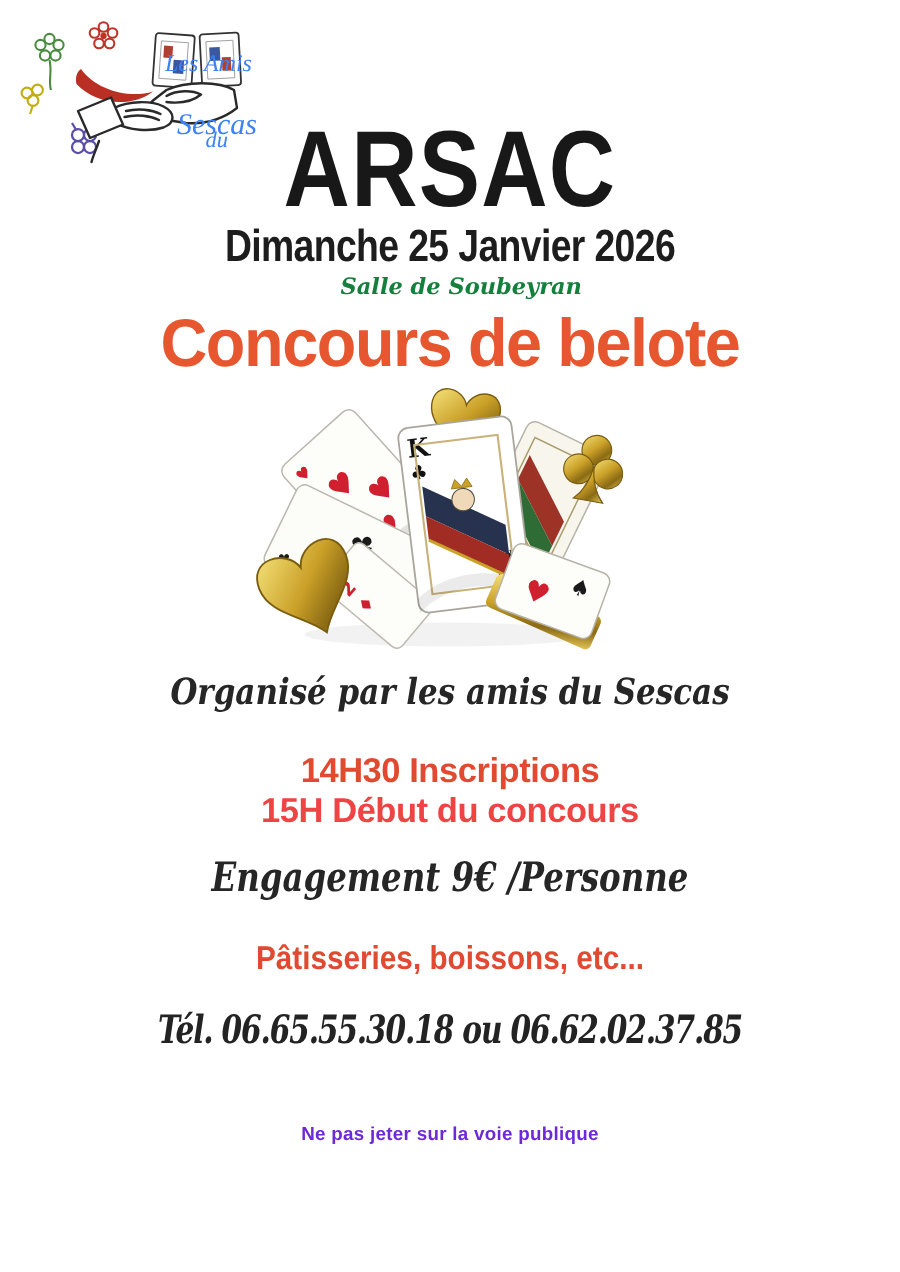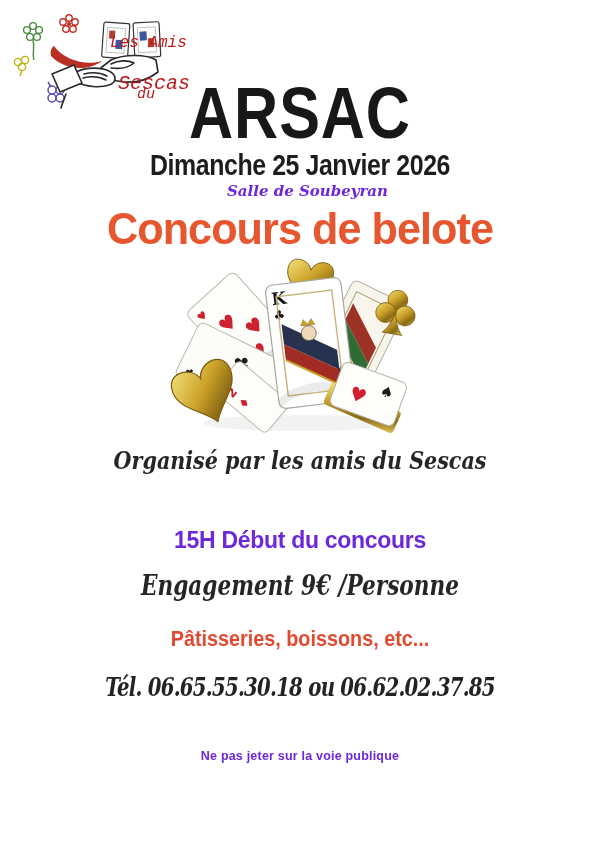--- a/index.html
+++ b/index.html
@@ -6,33 +6,33 @@
   .poster {
     position:relative; width:600px; height:848px; background:#ffffff;
     overflow:hidden; font-family:"Liberation Sans", sans-serif;
   }
   .line { position:absolute; left:0; right:0; text-align:center; line-height:1.05; white-space:nowrap; }
   .sans  { font-family:"Liberation Sans", sans-serif; font-weight:bold; }
   .serifit { font-family:"DejaVu Serif", serif; font-weight:bold; font-style:italic; }
 
   .l-title    { top:76px;  font-size:72px; color:#181818; transform:scaleX(0.85); letter-spacing:1px; }
   .l-date     { top:149px; font-size:30px; color:#1d1d1d; transform:scaleX(0.83); letter-spacing:-0.5px; }
-  .l-venue    { top:184px; font-size:15px; color:#6d28d9;padding-left:15px; }
+  .l-venue    { top:184px; font-size:15px; color:#15803d;padding-left:15px; }
   .l-event    { top:205px; font-size:45px; color:#e7572f; transform:scaleX(0.96); letter-spacing:-1px; }
   .l-organizer{ top:448px; font-size:24px; color:#262626; transform:scaleX(0.86); }
   .l-sched1   { top:501px; font-size:23px; color:#e14a31; letter-spacing:-0.3px; }
-  .l-sched2   { top:528px; font-size:23px; color:#6d28d9; letter-spacing:-0.3px; }
+  .l-sched2   { top:528px; font-size:23px; color:#ef4444; letter-spacing:-0.3px; }
   .l-fee      { top:572px; font-size:27px; color:#262626; transform:scaleX(0.80); }
   .l-extras   { top:627px; font-size:22px; color:#e14a31; transform:scaleX(0.90); }
   .l-phone    { top:674px; font-size:26px; color:#232323; transform:scaleX(0.76); letter-spacing:-1px; }
   .l-footer   { top:750px; font-size:12.5px; color:#6d28d9; letter-spacing:0.2px; }
 
   .logo { position:absolute; left:6px; top:10px; width:195px; height:105px; }
   .logo svg { position:absolute; left:0; top:0; }
-  .logo-text { position:absolute; font-family:Liberation Mono, monospace; font-style:italic; color:#b91c1c; white-space:nowrap; }
+  .logo-text { position:absolute; font-family:Liberation Serif, serif; font-style:italic; color:#3b82f6; white-space:nowrap; }
   .lt1 { left:104px; top:24px; font-size:16px; }
   .lt2 { left:131px; top:44px; font-size:15px;margin-top:32px; }
   .lt3 { left:112px; top:62px; font-size:20px; }
 
   .cards-art { position:absolute; left:160px; top:247px; width:276px; height:194px; }
 </style>
 </head>
 <body>
 
 <div class="poster">
@@ -189,19 +189,20 @@
         <path d="M0,0 C-1,10 -5,17 -9,21 L9,21 C5,17 1,10 0,0 Z" fill="url(#gold)" stroke="#7a5c10" stroke-width="0.7"></path>
       </g>
 
       <g transform="translate(44,140) rotate(-22) scale(1.55)">
         <path d="M0,-6 C-3,-16 -20,-18 -20,-4 C-20,8 -6,14 0,24 C6,14 20,8 20,-4 C20,-18 3,-16 0,-6 Z" fill="url(#gold)" stroke="#7a5c10" stroke-width="0.8"></path>
       </g>
     </svg>
   </div>
 
   <div class="line serifit l-organizer">Organisé par les amis du Sescas</div>
+  <div class="line sans l-sched1">14H30 Inscriptions</div>
   <div class="line sans l-sched2">15H Début du concours</div>
   <div class="line serifit l-fee">Engagement 9€ /Personne</div>
   <div class="line sans l-extras">Pâtisseries, boissons, etc...</div>
   <div class="line serifit l-phone">Tél. 06.65.55.30.18 ou 06.62.02.37.85</div>
   <div class="line sans l-footer">Ne pas jeter sur la voie publique</div>
 
 </div>
 
 </body></html>

